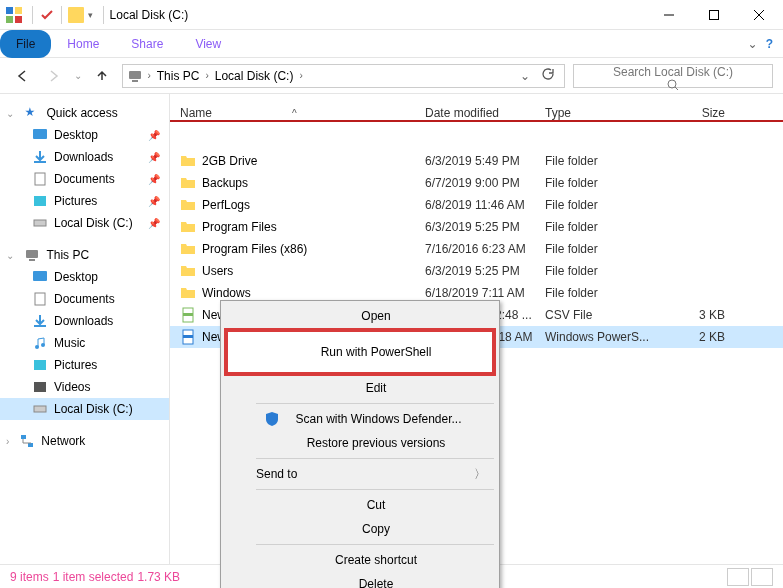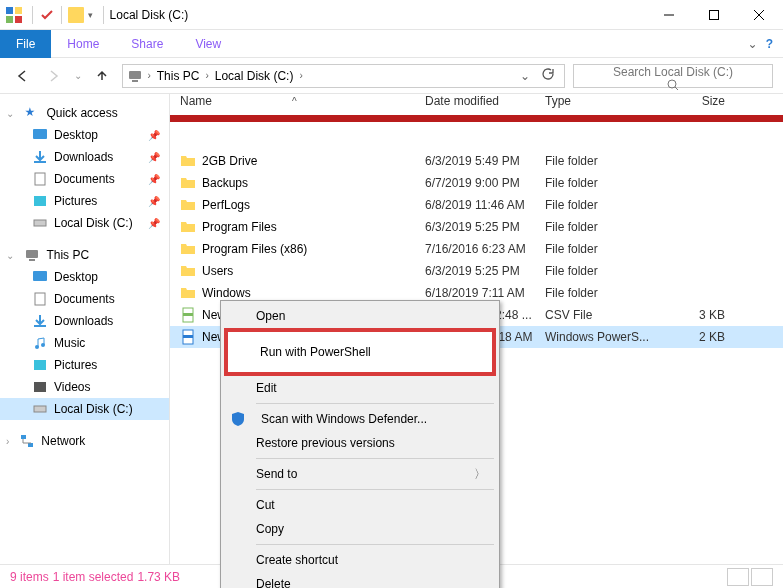--- a/index.html
+++ b/index.html
@@ -11,21 +11,21 @@
     .ti { width: 16px; height: 16px; display: inline-block; }
     .title-sep { width: 1px; height: 18px; background: #d0d0d0; margin: 0 6px; }
     .title-text { color: #000; }
     .titlebar-spacer { flex: 1; }
     .win-controls { display: flex; }
     .win-btn { width: 45px; height: 30px; display: flex; align-items: center; justify-content: center; }
     
     
     .ribbon { height: 28px; display: flex; align-items: center; border-bottom: 1px solid #e5e5e5; }
     .ribbon-tab { padding: 0 16px; height: 28px; display: flex; align-items: center; color: #8b5cf6; }
-    .ribbon-tab.active { background: #1979ca; color: #ffffff; }
+    .ribbon-tab.active { background: #1979ca; color: #0f172a; border-radius: 12px; }
     .ribbon-spacer { flex: 1; }
     .ribbon-right { display: flex; align-items: center; gap: 8px; padding-right: 10px; color: #666; }
     
     
     .addressbar { height: 36px; display: flex; align-items: center; padding: 4px 10px; gap: 8px; border-bottom: 1px solid #e5e5e5; }
     .nav-btn { width: 24px; height: 24px; display: flex; align-items: center; justify-content: center; color: #666; }
     .nav-btn.disabled { color: #ccc; }
     .breadcrumb { flex: 1; height: 24px; border: 1px solid #ccc; display: flex; align-items: center; padding: 0 4px; gap: 4px; }
     .crumb { padding: 0 2px; }
     .crumb-arrow { color: #666; font-size: 10px; }
@@ -41,21 +41,21 @@
     .nav-item { display: flex; align-items: center; height: 22px; padding: 0 8px 0 18px; gap: 6px; }
     .nav-header { padding-left: 6px; font-weight: normal; }
     .nav-header .exp { color: #999; font-size: 10px; margin-right: 4px; }
     .nav-item.child { padding-left: 32px; }
     .nav-item.selected { background: #cce8ff; }
     .nav-icon { width: 16px; height: 16px; display: inline-block; flex-shrink: 0; }
     .pin { margin-left: auto; color: #888; font-size: 10px; }
     
     
     .content { flex: 1; display: flex; flex-direction: column; }
-    .col-headers { display: flex; height: 28px; align-items: flex-start; border-bottom: 7px solid #b91c1c; color: #333; }
+    .col-headers { display: flex; height: 28px; align-items: flex-end; border-bottom: 2px solid #b91c1c; color: #333; }
     .col-name { width: 255px; padding-left: 10px; display: flex; align-items: center; gap: 80px; }
     .sort-arrow { color: #555; font-size: 10px; }
     .col-date { width: 120px; }
     .col-type { width: 120px; }
     .col-size { width: 70px; text-align: right; padding-right: 10px; }
     .file-list { flex: 1; margin-top: 28px; }
     .file-row { display: flex; height: 22px; align-items: center; }
     .file-row.selected { background: #cce8ff; }
     .fr-name { width: 255px; padding-left: 10px; display: flex; align-items: center; gap: 6px; }
     .fr-icon { width: 16px; height: 16px; flex-shrink: 0; }
@@ -64,21 +64,21 @@
     .fr-size { width: 70px; text-align: right; padding-right: 10px; color: #333; }
     
     
     .statusbar { position: absolute; bottom: 0; left: 0; right: 0; height: 24px; display: flex; align-items: center; padding: 0 10px; border-top: 1px solid #e5e5e5; gap: 4px; color: #ec4899; }
     .statusbar-spacer { flex: 1; }
     .view-btns { display: flex; gap: 2px; }
     .view-btn { width: 22px; height: 18px; border: 1px solid #ccc; }
     
     
     .ctx-menu { position: absolute; top: 300px; left: 220px; width: 280px; background: #f0f0f0; border: 1px solid #a0a0a0; box-shadow: 2px 2px 4px rgba(0,0,0,0.3); padding: 3px; z-index: 100; }
-    .ctx-item { height: 24px; display: flex; align-items: center; padding-left: 32px; }
+    .ctx-item { height: 24px; display: flex; align-items: center; padding-left: 32px; justify-content: center; }
     .ctx-item.with-icon { padding-left: 6px; gap: 15px; }
     .ctx-item .ci-icon { width: 16px; height: 16px; }
     .ctx-item.highlighted { border: 4px solid #d83b3b; background: #fff; height: 48px; }
     .ctx-sep { height: 1px; background: #d0d0d0; margin: 3px 2px 3px 32px; }
     .ctx-item .arrow { margin-left: auto; margin-right: 10px; color: #555; }
     
     
     .folder-icon { background: #ffd75e; border-radius: 1px; }
     .star-icon { color: #2b7cd3; }
   </style>

